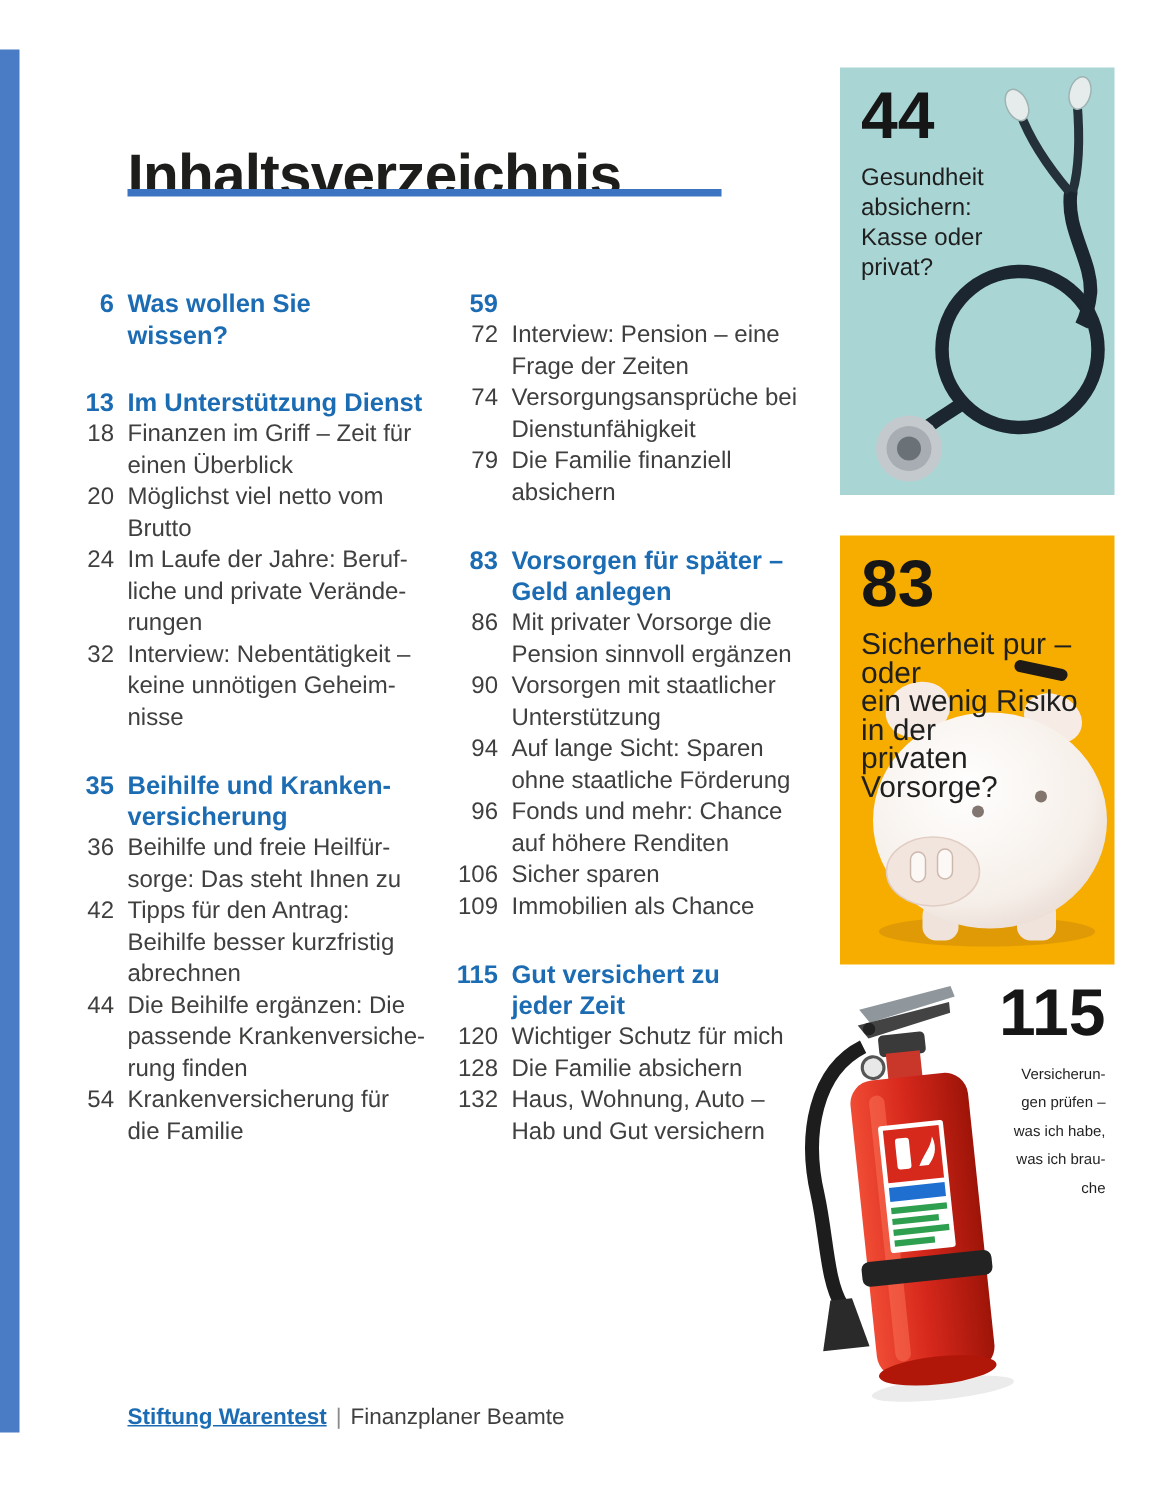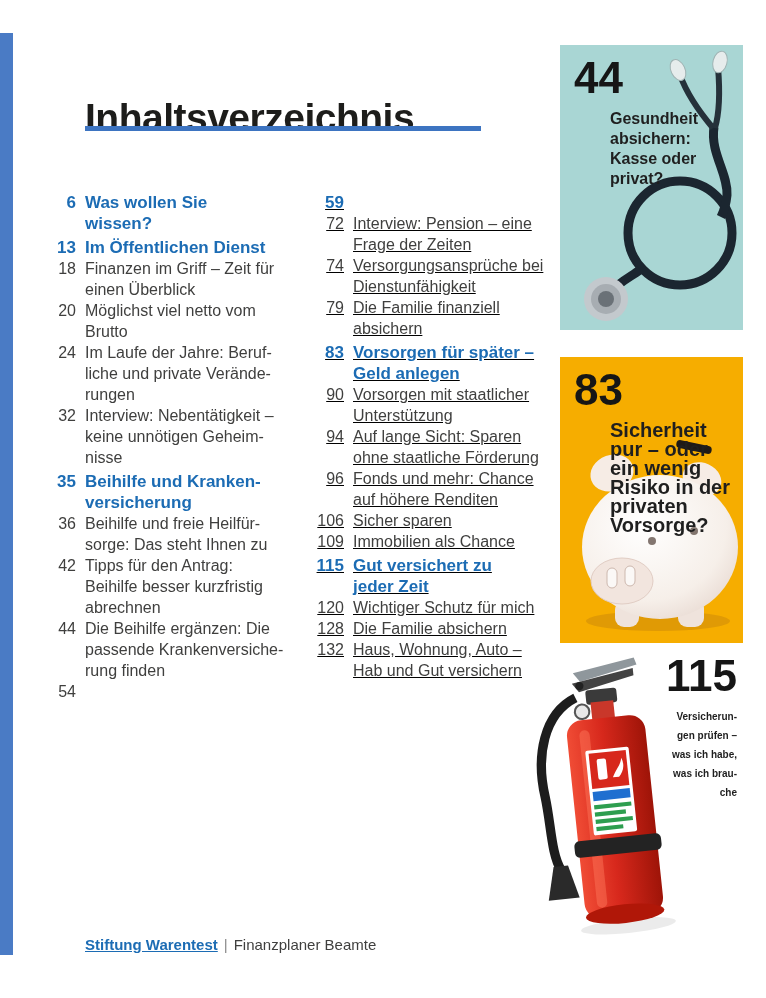--- a/index.html
+++ b/index.html
@@ -14,35 +14,35 @@
   body{font-family:"Liberation Sans",sans-serif;}
   .page{position:relative;width:766px;height:998px;background:#fff;overflow:hidden;}
 
   .left-bar{position:absolute;left:0;top:33px;width:13px;height:922px;background:var(--bar_blue);}
 
   .page-title{position:absolute;left:85px;top:70px;font-size:39px;font-weight:bold;color:#1d1d1b;letter-spacing:-0.5px;}
   .title-underline{position:absolute;left:85px;top:126px;width:396px;height:5px;background:var(--underline_blue);}
 
   .toc-col{position:absolute;top:192px;width:252px;}
   .toc-col-left{left:40px;}
-  .toc-col-right{left:308px;text-decoration:underline;}
+  .toc-col-right{left:296px;}
   .toc-entry{display:flex;line-height:21px;font-size:16px;color:var(--text_dark);}
   .toc-entry .toc-num{width:36px;text-align:right;margin-right:9px;flex:none;}
   .toc-entry .toc-title{white-space:pre-line;}
-  .toc-heading{color:var(--accent_blue);font-weight:bold;font-size:17px;margin-top:3px;}
+  .toc-heading{color:var(--accent_blue);font-weight:bold;font-size:17px;margin-top:24px;}
   .toc-col .toc-heading:first-child{margin-top:0;}
 
   .teaser{position:absolute;}
   .teaser-1{left:560px;top:45px;width:183px;height:285px;background:var(--teaser1_bg);}
   .teaser-2{left:560px;top:357px;width:183px;height:286px;background:var(--teaser2_bg);}
   .teaser-3{left:530px;top:648px;width:207px;height:290px;background:#fff;}
   .teaser svg{position:absolute;left:0;top:0;}
   .teaser-text{position:relative;z-index:2;padding:10px 12px 0 14px;}
   .teaser-number{font-size:44px;font-weight:bold;color:#161616;line-height:1.05;}
-  .teaser-caption{margin-top:8px;font-weight:bold;font-size:16px;line-height:20px;color:#1f1f1f;white-space:pre-line;margin-left:36px;}
+  .teaser-caption{margin-top:8px;font-weight:normal;font-size:16px;line-height:20px;color:#1f1f1f;white-space:pre-line;}
   .teaser-2 .teaser-caption{font-size:20px;line-height:19px;}
   .teaser3-text{position:absolute;right:0;top:5px;text-align:right;z-index:2;}
   .teaser3-text .teaser-caption{font-size:10px;line-height:19px;}
 
   .footer{position:absolute;left:85px;top:936px;font-size:15px;}
   .footer .publisher{color:var(--accent_blue);font-weight:bold;text-decoration:underline;}
   .footer .sep{color:#8a8a8a;margin:0 6px;font-weight:normal;}
   .footer .publication{color:var(--text_dark);}
 </style>
 </head>
@@ -56,21 +56,21 @@
   <div class="title-underline"></div>
 
   <div class="toc-col toc-col-left" id="toc-left">
       <div class="toc-entry toc-heading">
       <span class="toc-num">6</span>
       <span class="toc-title">Was wollen Sie
 wissen?</span>
     </div>
       <div class="toc-entry toc-heading">
       <span class="toc-num">13</span>
-      <span class="toc-title">Im Öffentlichen Dienst</span>
+      <span class="toc-title">Im Unterstützung Dienst</span>
     </div>
       <div class="toc-entry">
       <span class="toc-num">18</span>
       <span class="toc-title">Finanzen im Griff – Zeit für
 einen Überblick</span>
     </div>
       <div class="toc-entry">
       <span class="toc-num">20</span>
       <span class="toc-title">Möglichst viel netto vom
 Brutto</span>
@@ -104,20 +104,22 @@
 abrechnen</span>
     </div>
       <div class="toc-entry">
       <span class="toc-num">44</span>
       <span class="toc-title">Die Beihilfe ergänzen: Die
 passende Krankenversiche-
 rung finden</span>
     </div>
       <div class="toc-entry">
       <span class="toc-num">54</span>
+      <span class="toc-title">Krankenversicherung für
+die Familie</span>
     </div>
     </div>
   <div class="toc-col toc-col-right" id="toc-right">
       <div class="toc-entry toc-heading">
       <span class="toc-num">59</span>
     </div>
       <div class="toc-entry">
       <span class="toc-num">72</span>
       <span class="toc-title">Interview: Pension – eine
 Frage der Zeiten</span>
@@ -129,20 +131,25 @@
     </div>
       <div class="toc-entry">
       <span class="toc-num">79</span>
       <span class="toc-title">Die Familie finanziell
 absichern</span>
     </div>
       <div class="toc-entry toc-heading">
       <span class="toc-num">83</span>
       <span class="toc-title">Vorsorgen für später –
 Geld anlegen</span>
+    </div>
+      <div class="toc-entry">
+      <span class="toc-num">86</span>
+      <span class="toc-title">Mit privater Vorsorge die
+Pension sinnvoll ergänzen</span>
     </div>
       <div class="toc-entry">
       <span class="toc-num">90</span>
       <span class="toc-title">Vorsorgen mit staatlicher
 Unterstützung</span>
     </div>
       <div class="toc-entry">
       <span class="toc-num">94</span>
       <span class="toc-title">Auf lange Sicht: Sparen
 ohne staatliche Förderung</span>

